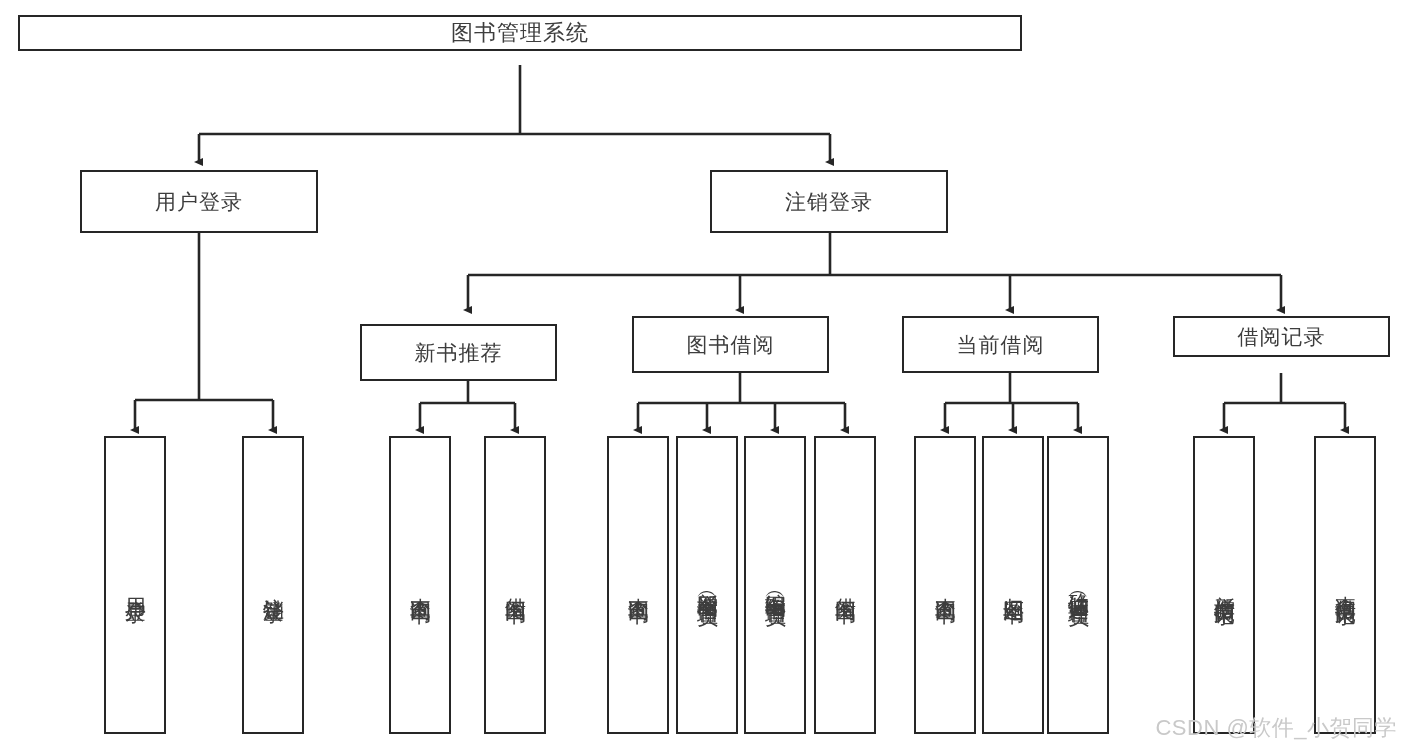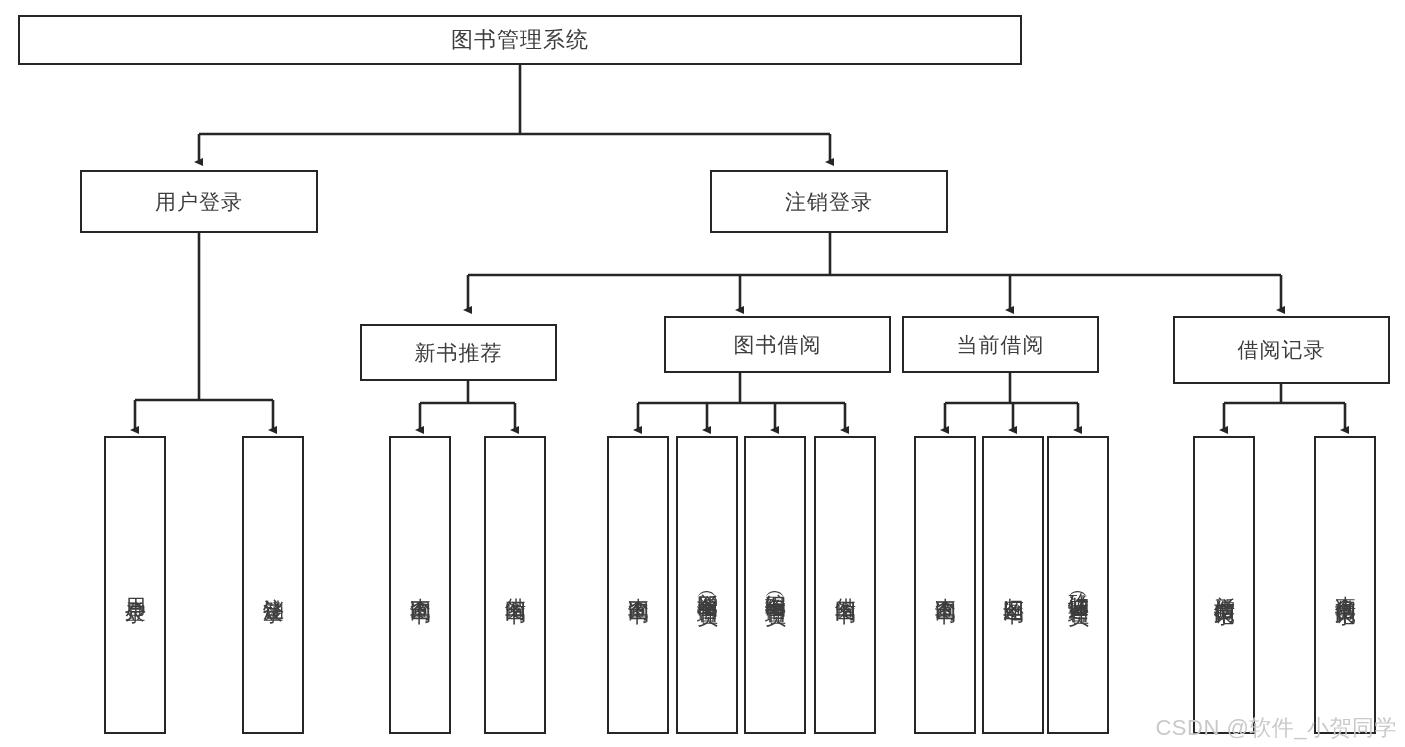--- a/index.html
+++ b/index.html
@@ -113,33 +113,33 @@
       <path d="M 1013 403 L 1013 430" marker-end="url(#arrow)"></path>
       <path d="M 1078 403 L 1078 430" marker-end="url(#arrow)"></path>
 
       <path d="M 1281 373 L 1281 403"></path>
       <path d="M 1224 403 L 1345 403"></path>
       <path d="M 1224 403 L 1224 430" marker-end="url(#arrow)"></path>
       <path d="M 1345 403 L 1345 430" marker-end="url(#arrow)"></path>
     </g>
   </svg>
 
-  <div class="node node-h" id="root-node" style="left:18px; top:15px; width:1004px; height:50px;">图书管理系统</div>
+  <div class="node node-h" id="root-node" style="left:18px; top:15px; width:1004px; height:36px;">图书管理系统</div>
 
   <div class="node node-h" style="left:80px; top:170px; width:238px; height:63px;">用户登录</div>
 
   <div class="node node-h" style="left:710px; top:170px; width:238px; height:63px;">注销登录</div>
 
   <div class="node node-h" style="left:360px; top:324px; width:197px; height:57px;">新书推荐</div>
 
-  <div class="node node-h" style="left:664px; top:316px; width:227px; height:57px;">图书借阅</div>
+  <div class="node node-h" style="left:632px; top:316px; width:197px; height:57px;">图书借阅</div>
 
   <div class="node node-h" style="left:902px; top:316px; width:197px; height:57px;">当前借阅</div>
 
-  <div class="node node-h" style="left:1173px; top:316px; width:217px; height:68px;">借阅记录</div>
+  <div class="node node-h" style="left:1173px; top:316px; width:217px; height:41px;">借阅记录</div>
 
   <div class="node node-v" style="left:104px; top:436px; width:62px; height:298px;">用户登录</div>
 
   <div class="node node-v" style="left:242px; top:436px; width:62px; height:298px;">注销登录</div>
 
   <div class="node node-v" style="left:389px; top:436px; width:62px; height:298px;">查询图书</div>
 
   <div class="node node-v" style="left:484px; top:436px; width:62px; height:298px;">借阅图书</div>
 
   <div class="node node-v" style="left:607px; top:436px; width:62px; height:298px;">查询图书</div>

